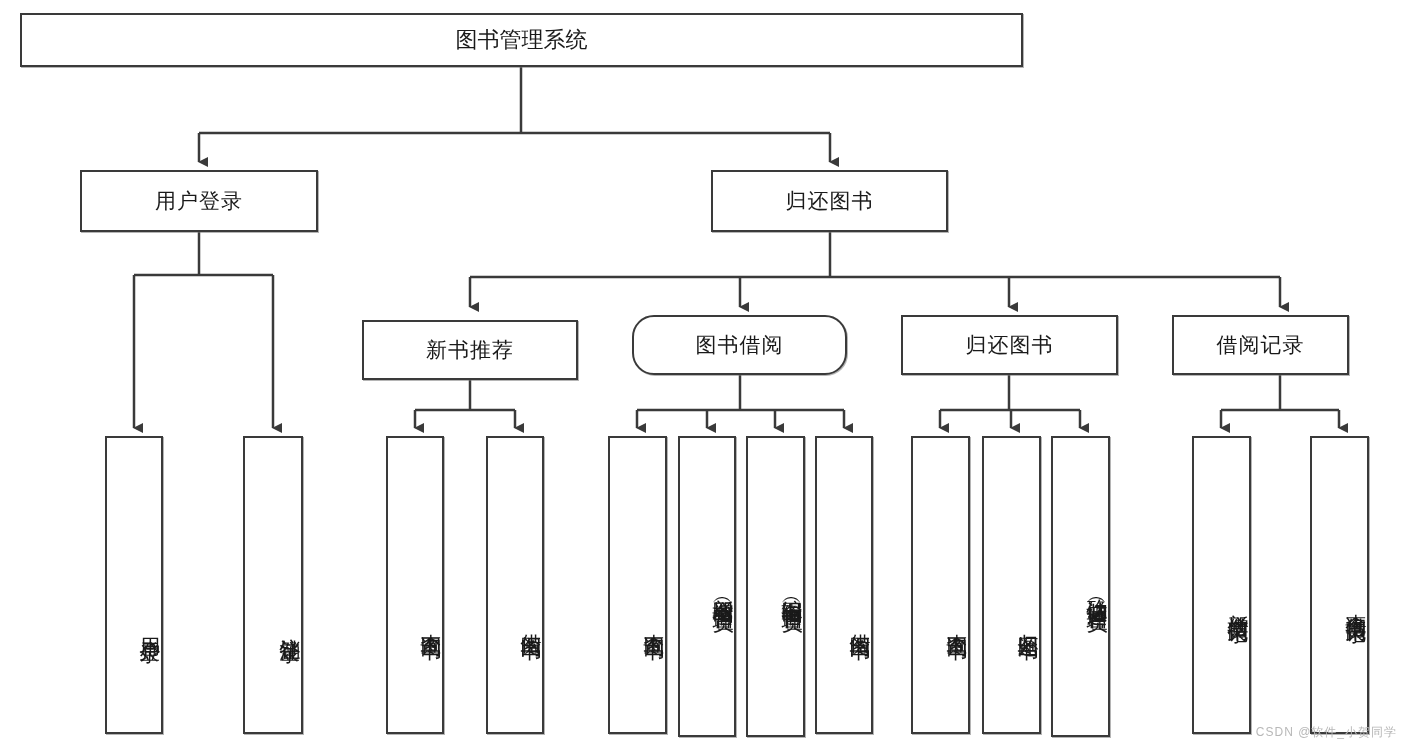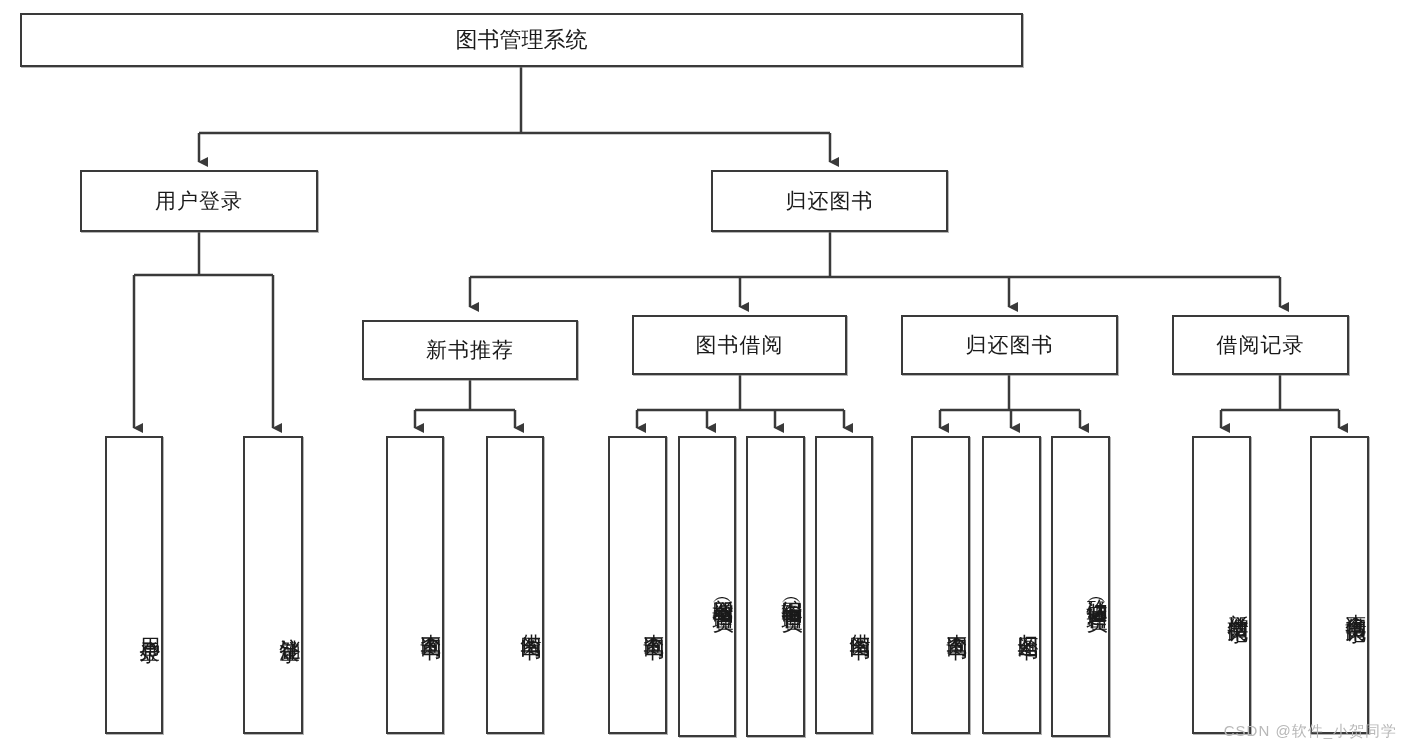--- a/index.html
+++ b/index.html
@@ -57,21 +57,21 @@
     padding-top: 12px;
   }
   .node-label {
     display: block;
     white-space: nowrap;
   }
   .watermark {
     position: absolute;
     right: 8px;
     bottom: 6px;
-    font-size: 15px;
+    font-size: 12px;
     color: #b8b8b8;
     letter-spacing: 1px;
     white-space: nowrap;
   }
 </style>
 </head>
 <body>
 
 <div id="canvas">
 
@@ -132,21 +132,21 @@
   <div class="node horiz" style="left:80px; top:170px; width:238px; height:62px;">
     <span class="node-label">用户登录</span>
   </div>
   <div class="node horiz" style="left:711px; top:170px; width:237px; height:62px;">
     <span class="node-label">归还图书</span>
   </div>
 
   <div class="node horiz" style="left:362px; top:320px; width:216px; height:60px;">
     <span class="node-label">新书推荐</span>
   </div>
-  <div class="node horiz" style="left:632px; top:315px; width:215px; height:60px;">
+  <div class="node horiz" style="left:632px; top:315px; width:215px; height:60px;border-radius:22px;">
     <span class="node-label">图书借阅</span>
   </div>
   <div class="node horiz" style="left:901px; top:315px; width:217px; height:60px;">
     <span class="node-label">归还图书</span>
   </div>
   <div class="node horiz" style="left:1172px; top:315px; width:177px; height:60px;">
     <span class="node-label">借阅记录</span>
   </div>
 
   <div class="node vert" style="left:105px; top:436px; width:58px; height:298px; padding-top:80px;">

